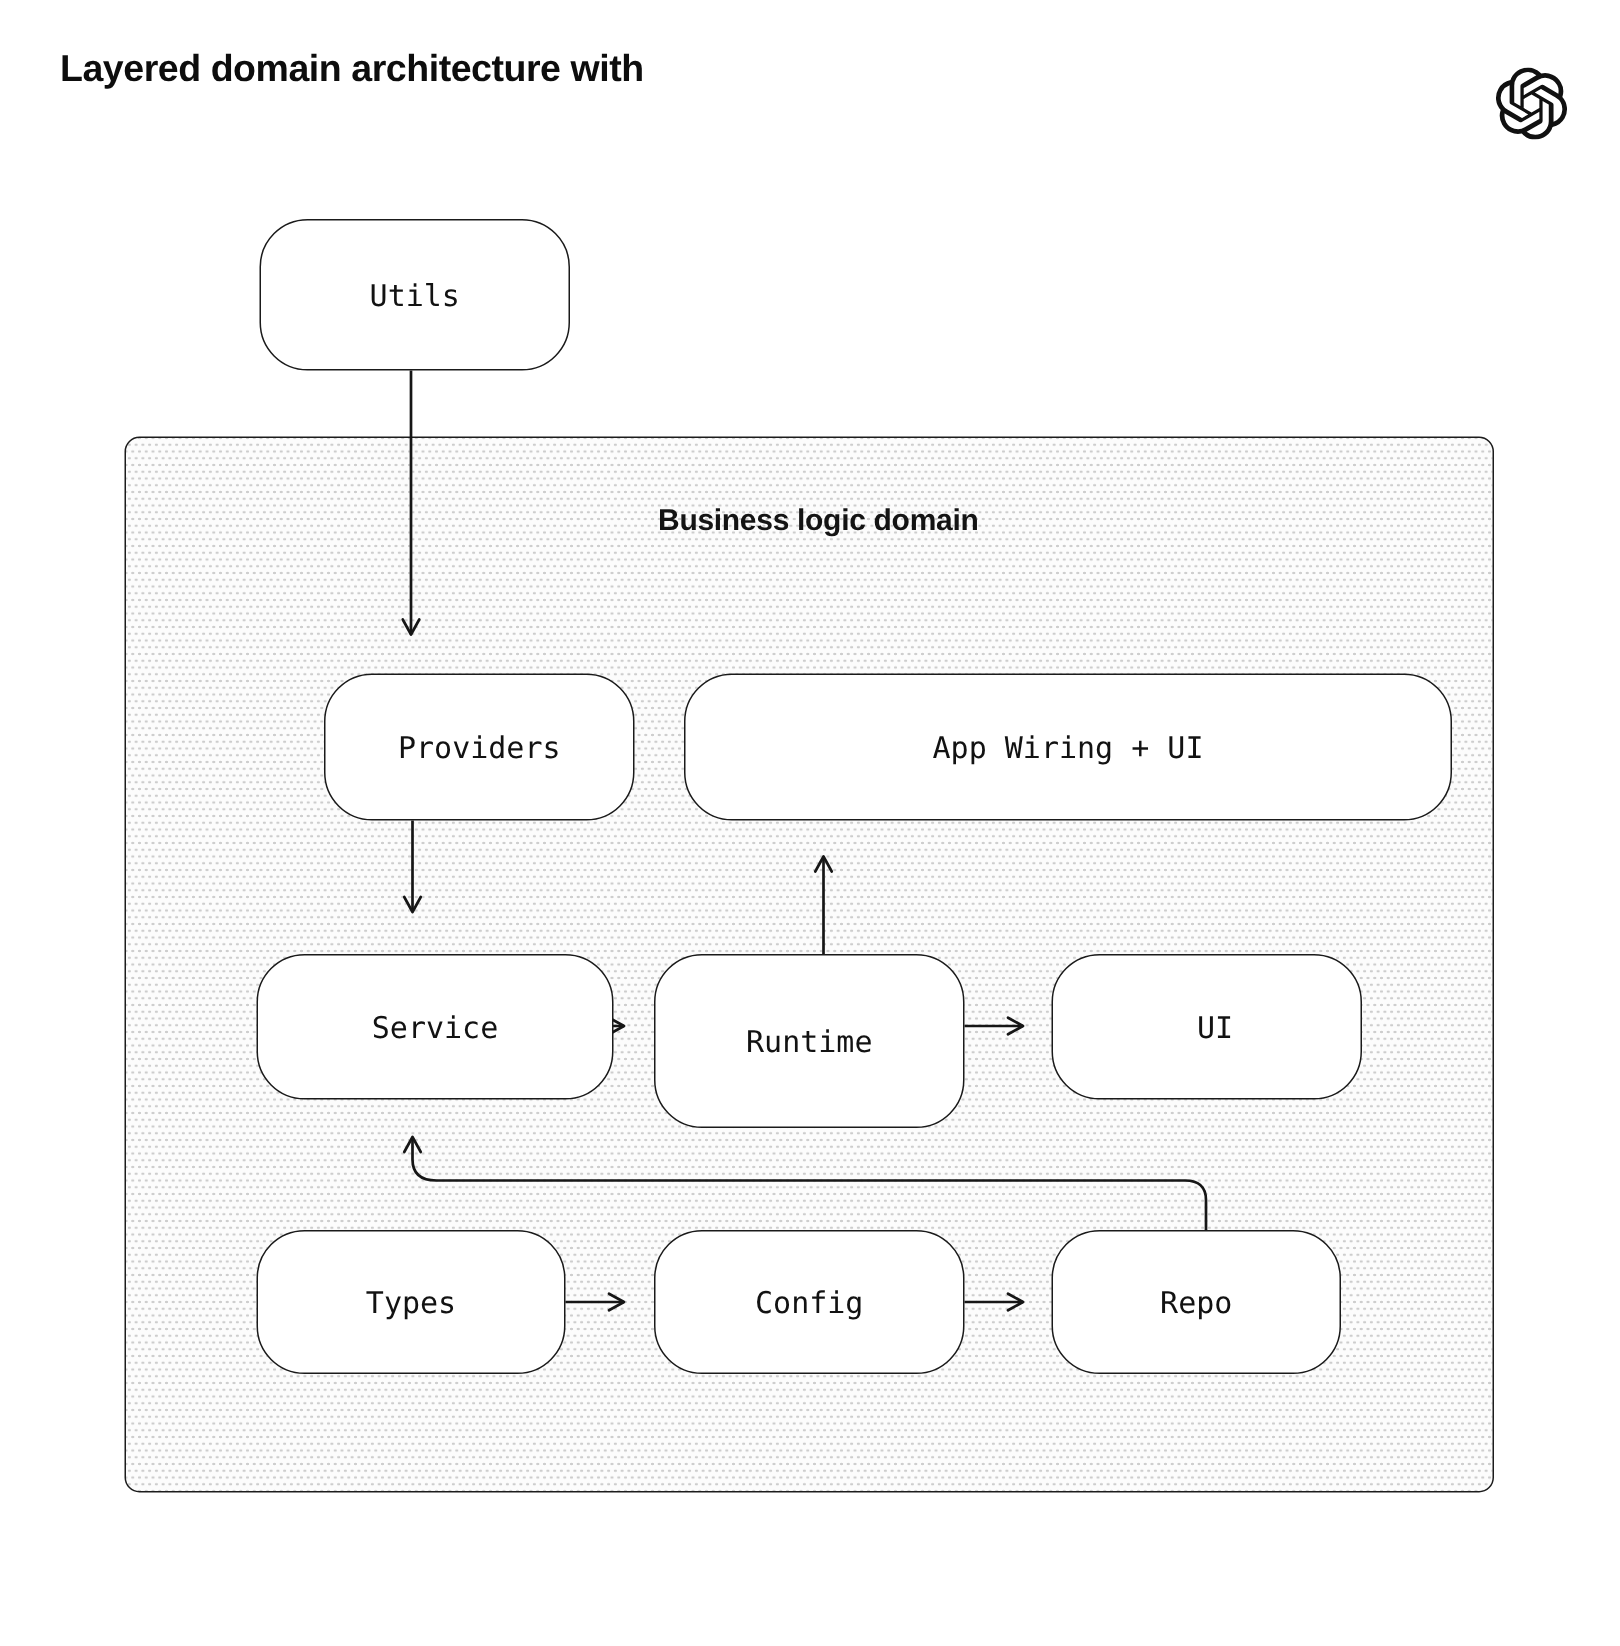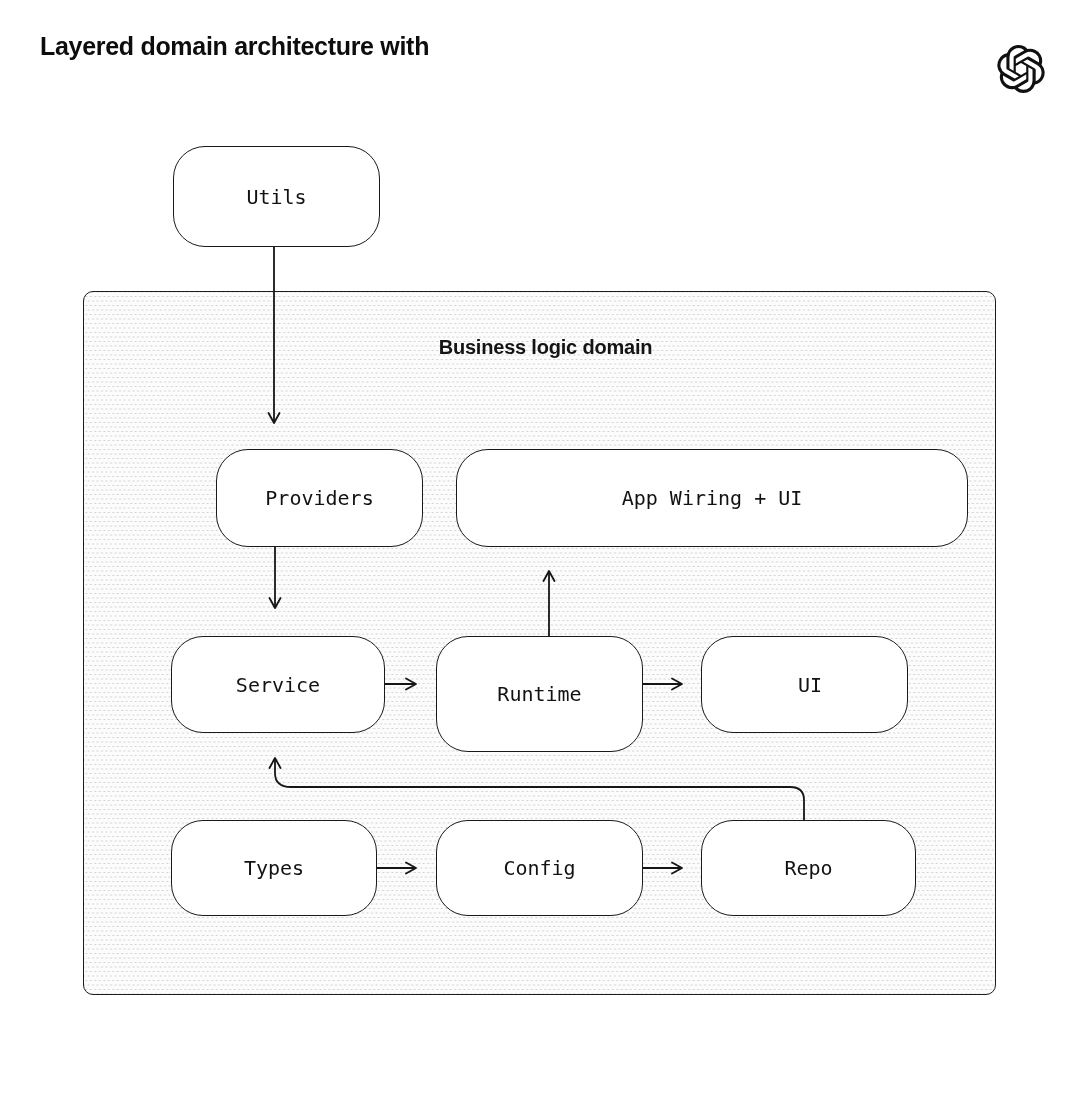--- a/index.html
+++ b/index.html
@@ -69,21 +69,21 @@
         <path d="M377 868 L416 868" marker-end="url(#ah)"></path>
         <path d="M643 868 L682 868" marker-end="url(#ah)"></path>
         <path d="M804 822 L804 800 Q804 787 790 787 L291 787 Q275 787 275 773 L275 758" marker-end="url(#ah)"></path>
       </g>
   </svg>
 
   <div id="nodes">
       <div class="node" style="left: 173px; top: 146px; width: 207px; height: 101px;">Utils</div>
       <div class="node" style="left: 173px; top: 449px; width: 207px; height: 98px; margin-left: 43px;">Providers</div>
       <div class="node" style="left: 456px; top: 449px; width: 512px; height: 98px;">App Wiring + UI</div>
-      <div class="node" style="left: 171px; top: 636px; width: 214px; height: 97px;">Service</div>
+      <div class="node" style="left: 171px; top: 636px; width: 238px; height: 97px;">Service</div>
       <div class="node" style="left: 436px; top: 636px; width: 207px; height: 116px;">Runtime</div>
       <div class="node" style="left: 701px; top: 636px; width: 207px; height: 97px; padding-left: 11px;">UI</div>
       <div class="node" style="left: 171px; top: 820px; width: 206px; height: 96px; text-align: right;">Types</div>
       <div class="node" style="left: 436px; top: 820px; width: 207px; height: 96px;">Config</div>
-      <div class="node" style="left: 701px; top: 820px; width: 215px; height: 96px;">Repo</div>
+      <div class="node" style="left: 701px; top: 820px; width: 193px; height: 96px;">Repo</div>
     </div>
 
 </div>
 
 </body></html>

